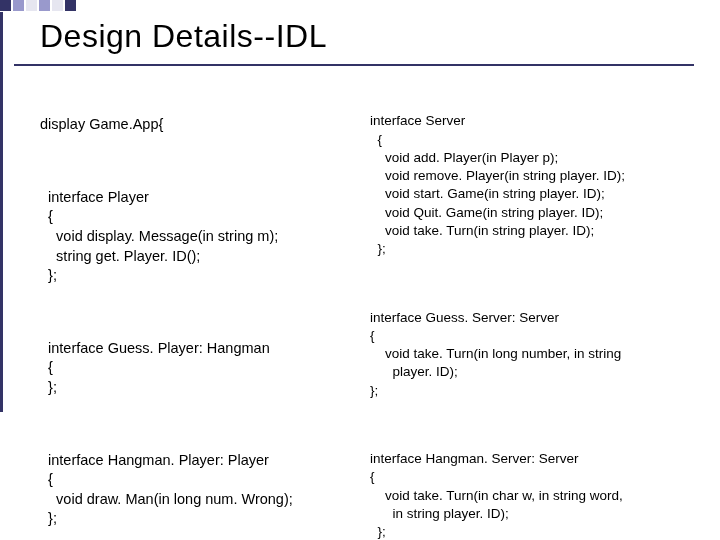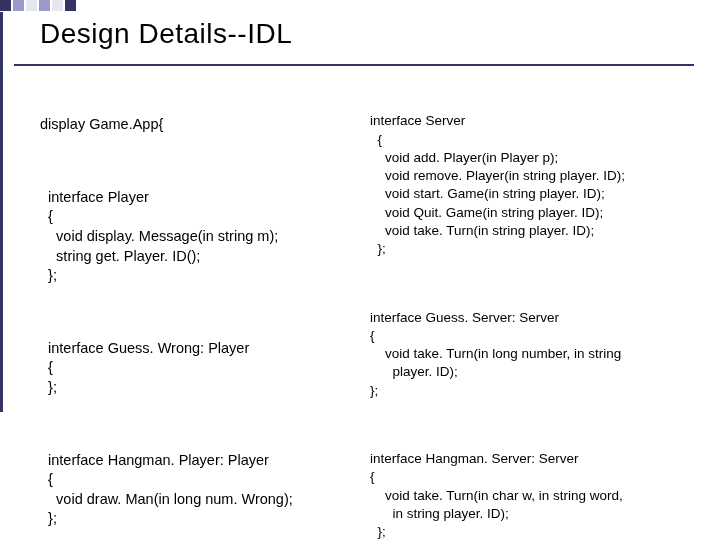--- a/index.html
+++ b/index.html
@@ -41,21 +41,21 @@
     left: 0;
     width: 3px;
     height: 400px;
     background: #333366;
   }
 
   .title {
     position: absolute;
     top: 18px;
     left: 40px;
-    font-size: 28px;
+    font-size: 32px;
     font-weight: 400;
     letter-spacing: 0.5px;
     text-align: center;
   }
   .title-rule {
     position: absolute;
     top: 64px;
     left: 14px;
     width: 680px;
     height: 2px;
@@ -99,21 +99,21 @@
   <div class="title-rule"></div>
 
   <div class="body">
     <div class="col col-left">
       <div class="block">display Game.App{</div>
       <div class="block">  interface Player
   {
     void display. Message(in string m);
     string get. Player. ID();
   };</div>
-      <div class="block">  interface Guess. Wrong: Player
+      <div class="block">  interface Guess. Player: Hangman
   {
   };</div>
       <div class="block">  interface Hangman. Player: Player
   {
     void draw. Man(in long num. Wrong);
   };</div>
     </div>
     <div class="col col-right">
       <div class="block">interface Server
   {

